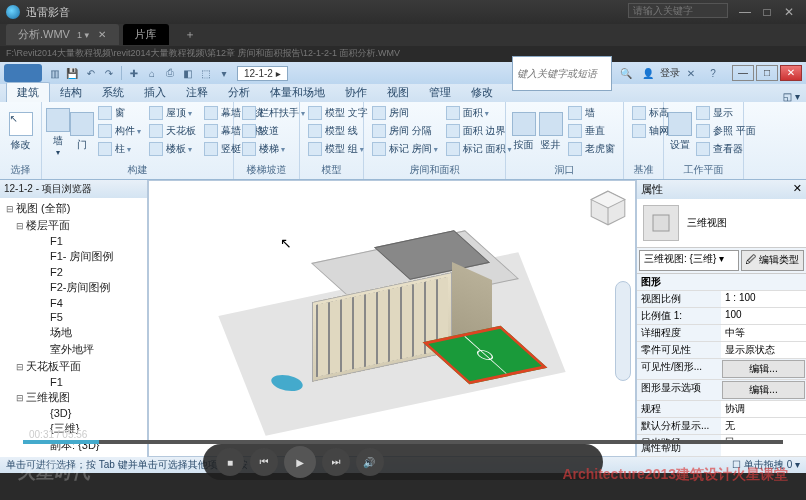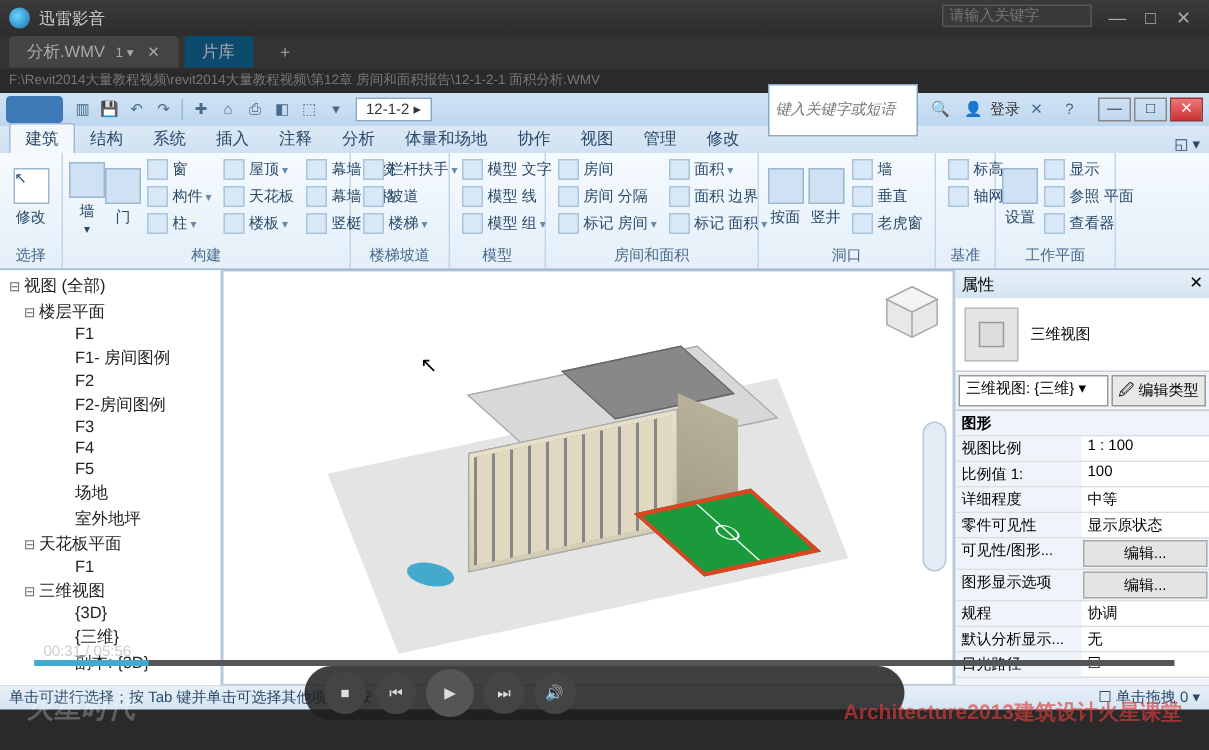--- a/index.html
+++ b/index.html
@@ -5,21 +5,21 @@
 * { margin: 0; padding: 0; box-sizing: border-box; font-family: "Microsoft YaHei", Arial, sans-serif; }
 body { width: 806px; height: 500px; background: #2a2a2a; overflow: hidden; font-size: 11px; }
 
 
 .player-titlebar { height: 24px; background: linear-gradient(#3a3a3a,#2d2d2d); display: flex; align-items: center; color: #ccc; padding: 0 6px; }
 .player-titlebar .logo { width: 14px; height: 14px; border-radius: 50%; background: radial-gradient(circle at 40% 40%, #6bd4ff, #1a6fa8); margin-right: 6px; }
 .player-titlebar .spacer { flex: 1; }
 .player-titlebar .win-btn { width: 22px; text-align: center; color: #aaa; font-size: 12px; cursor: pointer; }
 .player-tabs { height: 22px; background: #333; display: flex; align-items: flex-start; color: #aaa; padding-left: 6px; }
 .player-tab { padding: 3px 12px; background: #444; border-radius: 3px 3px 0 0; margin-right: 4px; font-size: 11px; }
-.player-tab.inactive { background: #0c4a6e; }
+.player-tab.inactive { background: #000000; }
 .player-tab .close { margin-left: 6px; font-size: 10px; }
 .player-path { height: 16px; background: #2a2a2a; color: #777; font-size: 9px; padding: 1px 6px; white-space: nowrap; overflow: hidden; }
 
 
 .revit { position: relative; width: 100%; height: 395px; background: #e8e8e8; }
 
 
 .qat { height: 22px; background: linear-gradient(#d1e3f5,#bcd6ef); display: flex; align-items: center; padding: 0 4px; color: #333; font-size: 10px; }
 .qat .appbtn { width: 38px; height: 18px; background: #3f7ab8; border-radius: 3px; margin-right: 4px; }
 .qat .icon { width: 16px; height: 16px; margin: 0 1px; display: inline-flex; align-items: center; justify-content: center; color: #4a6a8a; }
@@ -386,20 +386,21 @@
               <span>查看器</span>
             </div>
         </div>
       </div>
       <div class="panel-title">工作平面</div>
     </div>
   </div>
 
   <div class="workspace">
     <div class="browser">
+      <div class="browser-title">12-1-2 - 项目浏览器</div>
       <div class="browser-tree" id="tree">
           <div class="tree-row ">
             <span class="exp">⊟</span>
             <span>视图 (全部)</span>
           </div>
           <div class="tree-row l1">
             <span class="exp">⊟</span>
             <span>楼层平面</span>
           </div>
           <div class="tree-row l2">
@@ -410,24 +411,20 @@
             <span class="exp"></span>
             <span>F1- 房间图例</span>
           </div>
           <div class="tree-row l2">
             <span class="exp"></span>
             <span>F2</span>
           </div>
           <div class="tree-row l2">
             <span class="exp"></span>
             <span>F2-房间图例</span>
-          </div>
-          <div class="tree-row l2">
-            <span class="exp"></span>
-            <span>F3</span>
           </div>
           <div class="tree-row l2">
             <span class="exp"></span>
             <span>F4</span>
           </div>
           <div class="tree-row l2">
             <span class="exp"></span>
             <span>F5</span>
           </div>
           <div class="tree-row l2">
@@ -535,20 +532,24 @@
           </div>
           <div class="prow">
             <div class="k">默认分析显示...</div>
             <div class="v">无</div>
           </div>
           <div class="prow">
             <div class="k">日光路径</div>
             <div class="v">☐</div>
           </div>
         </div>
+      <div class="prow">
+          <div class="k">属性帮助</div>
+          <div class="v"></div>
+        </div>
     </div>
   </div>
 
   <div class="statusbar">
     <span>单击可进行选择；按 Tab 键并单击可选择其他项目；按 C</span>
     <span style="margin-left:auto">☐ 单击拖拽 0 ▾</span>
   </div>
 </div>
 
 <div class="video-progress">

